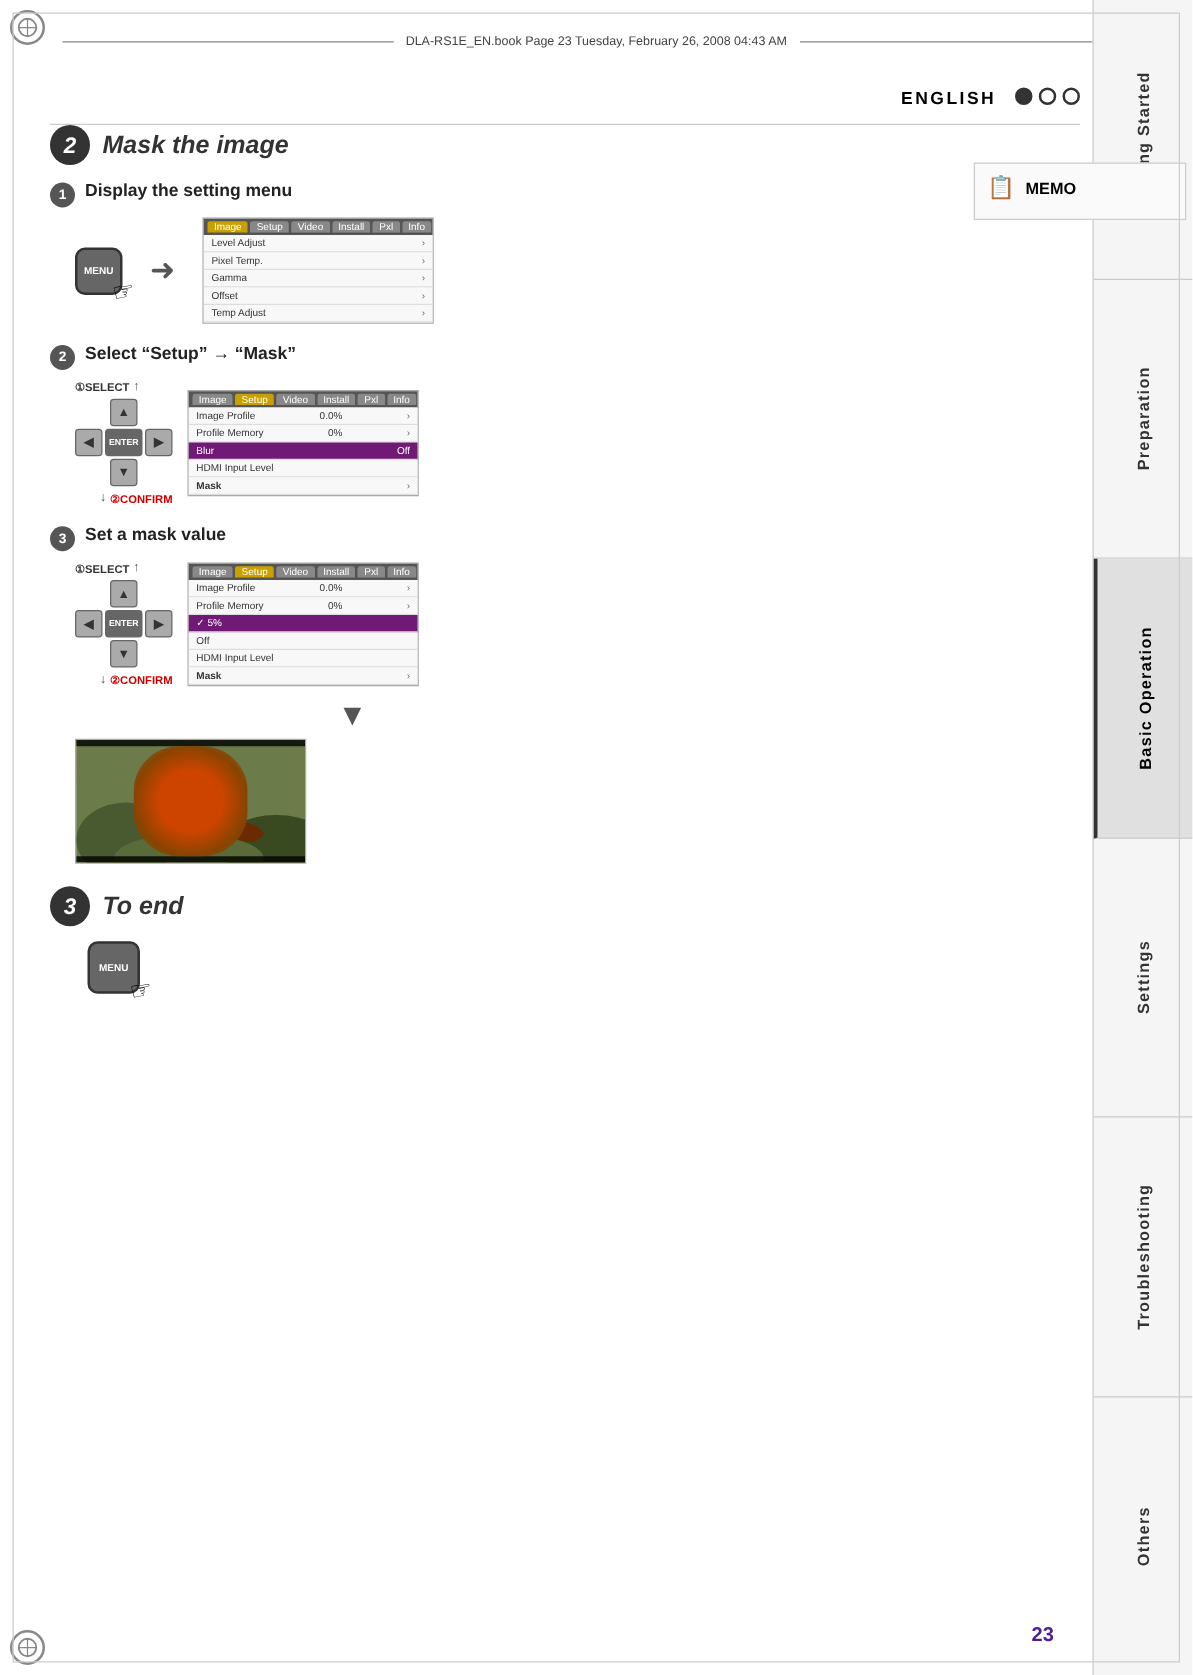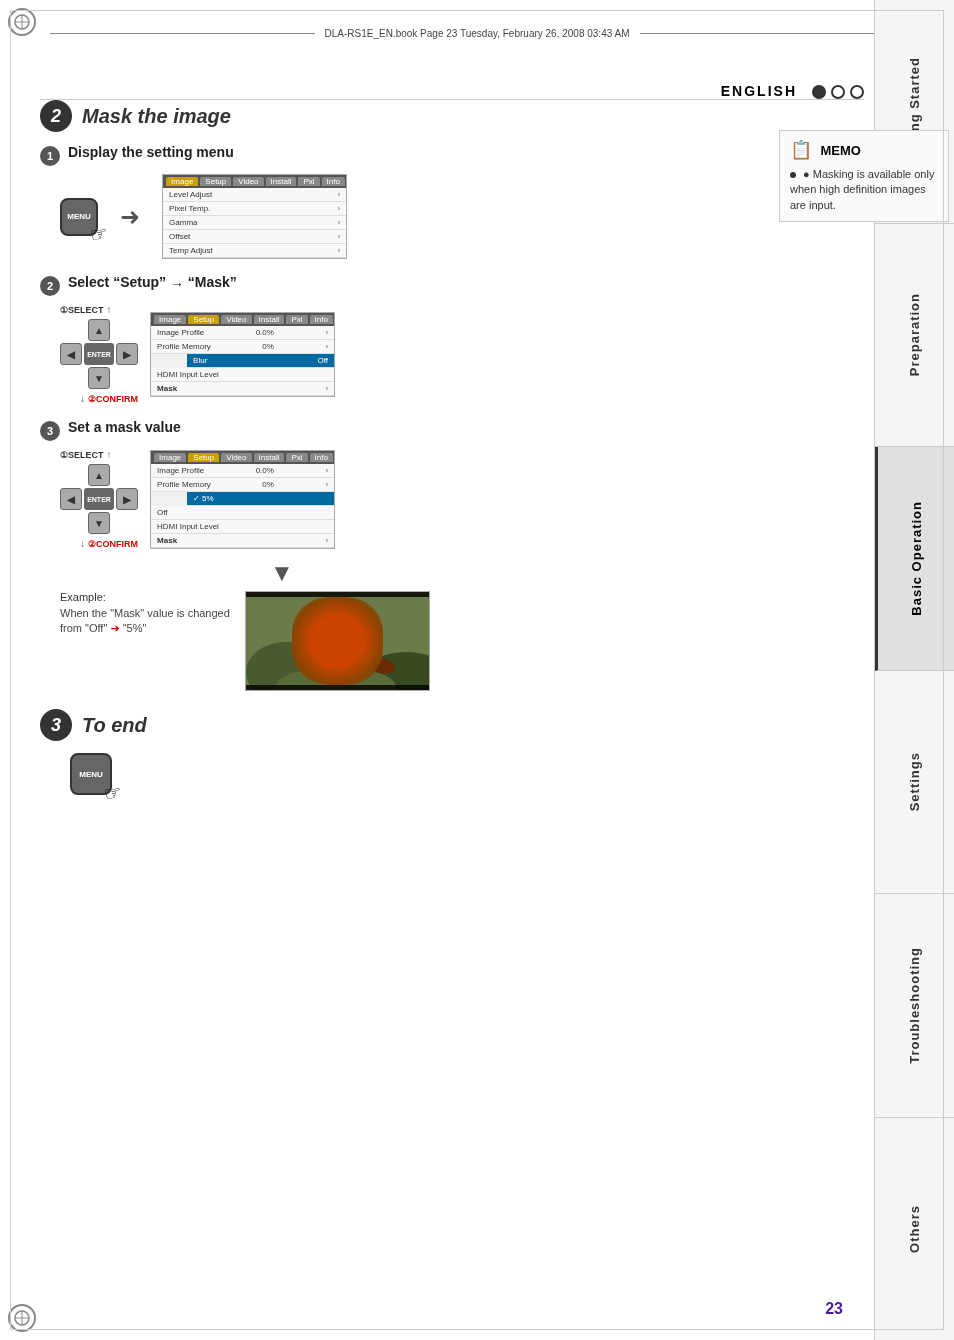--- a/index.html
+++ b/index.html
@@ -80,21 +80,21 @@
     .sidebar-section.active {
       background: #e0e0e0;
       border-left: 3px solid #333;
     }
 
     
     .header-bar {
       position: absolute;
       top: 70px; left: 40px; right: 90px;
       height: 30px;
-      display: flex; align-items: flex-end; justify-content: flex-end;
+      display: flex; align-items: flex-start; justify-content: flex-end;
       border-bottom: 1px solid #ccc;
     }
     .english-label {
       font-size: 14px;
       font-weight: bold;
       letter-spacing: 2px;
       margin-right: 15px;
     }
     .lang-dots {
       display: flex; gap: 5px; align-items: center;
@@ -221,23 +221,22 @@
     }
     .menu-row {
       display: flex;
       justify-content: space-between;
       align-items: center;
       padding: 2px 6px;
       border-bottom: 1px solid #ddd;
       background: #f8f8f8;
     }
     .menu-row.highlight {
-      background: #0369a1;
+      background: #701a75;
       color: #fff;
-      margin-left: 36px;
     }
     .menu-row .row-label { font-size: 8px; color: #333; }
     .menu-row.highlight .row-label { color: #fff; }
     .menu-row .row-val { font-size: 8px; color: #333; }
     .menu-row.highlight .row-val { color: #fff; }
     .menu-row .arrow { font-size: 8px; color: #666; }
 
     
     .dpad-container {
       display: inline-flex;
@@ -381,21 +380,21 @@
 <div class="circle-corner br">
   <svg width="18" height="18" viewBox="0 0 18 18">
     <circle cx="9" cy="9" r="7" stroke="#888" stroke-width="1.5" fill="none"></circle>
     <line x1="9" y1="2" x2="9" y2="16" stroke="#888" stroke-width="1"></line>
     <line x1="2" y1="9" x2="16" y2="9" stroke="#888" stroke-width="1"></line>
   </svg>
 </div>
 
 <div class="top-meta">
   <div class="divider-line"></div>
-  <span>DLA-RS1E_EN.book  Page 23  Tuesday, February 26, 2008  03:43 AM</span>
+  <span>DLA-RS1E_EN.book  Page 23  Tuesday, February 26, 2008  04:43 AM</span>
   <div class="divider-line"></div>
 </div>
 
 <div class="right-sidebar">
   <div class="sidebar-section">
     <span class="label">Getting Started</span>
   </div>
   <div class="sidebar-section">
     <span class="label">Preparation</span>
   </div>
@@ -619,26 +618,20 @@
         </div>
       </div>
     </div>
 
     <div style="margin-left: 230px; margin-top:4px;">
       <span style="font-size:24px; color:#555;">▼</span>
     </div>
 
     <div style="margin-left: 20px; margin-top: 4px;">
       <div style="display:flex; align-items:flex-start; gap:15px;">
-        <div>
-          <p class="example-label">Example:</p>
-          <p class="example-text">
-            When the "Mask" value is changed<br>from "Off" <span style="color:#c00;">➜</span> "5%"
-          </p>
-        </div>
 
         <div class="animal-photo">
           <svg width="185" height="100" viewBox="0 0 185 100" xmlns="http://www.w3.org/2000/svg" style="position:absolute;top:0;left:0;">
 
             <rect width="185" height="100" fill="#6B7B4A"></rect>
             <ellipse cx="40" cy="80" rx="40" ry="30" fill="#4A5A30"></ellipse>
             <ellipse cx="160" cy="85" rx="45" ry="25" fill="#3A4A20"></ellipse>
             <ellipse cx="90" cy="95" rx="60" ry="20" fill="#5A6B3A"></ellipse>
 
             <ellipse cx="90" cy="65" rx="30" ry="22" fill="#8B3A0A"></ellipse>
@@ -684,21 +677,17 @@
     </div>
   </div>
 
 </div>
 
 <div class="memo-box">
   <div class="memo-title">
     <span class="memo-icon">📋</span>
     <strong>MEMO</strong>
   </div>
-  <p class="memo-text">
-    <span class="bullet-dot"></span>
-    <span>● Masking is available only when high definition images are input.</span>
-  </p>
 </div>
 
 <div class="page-number">23</div>
 
 <div class="page-border"></div>
 
 </body></html>

